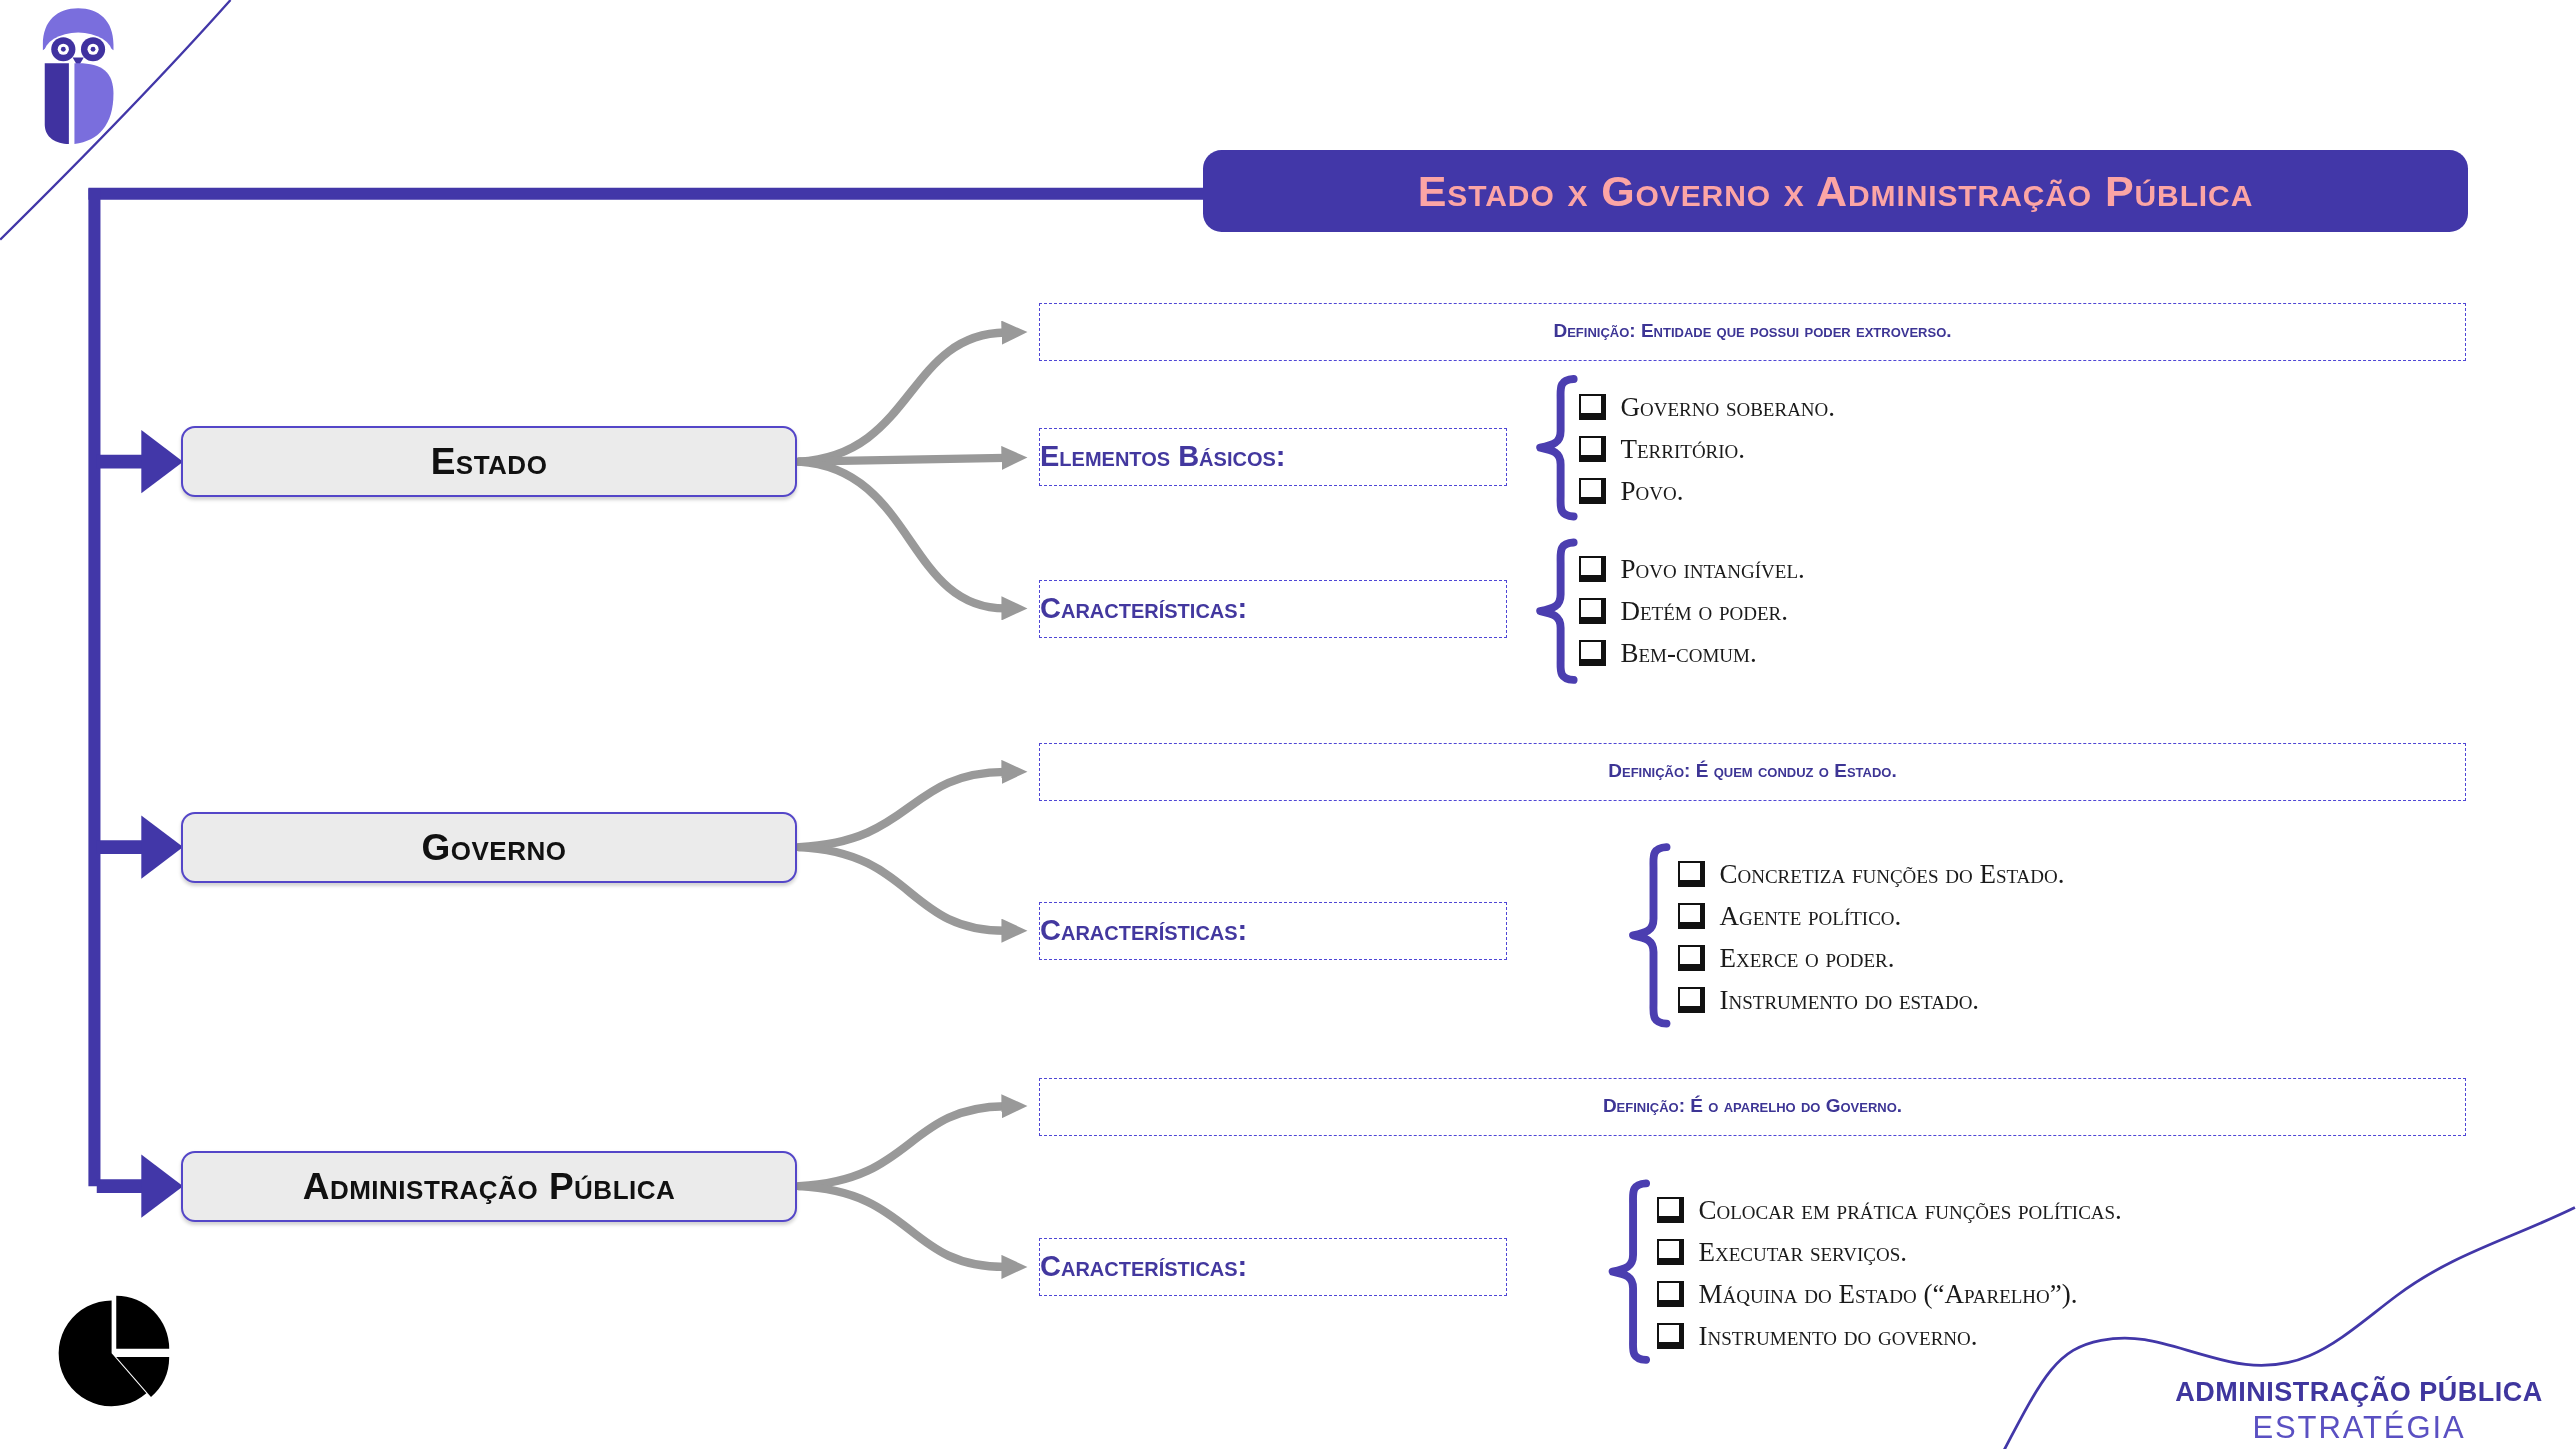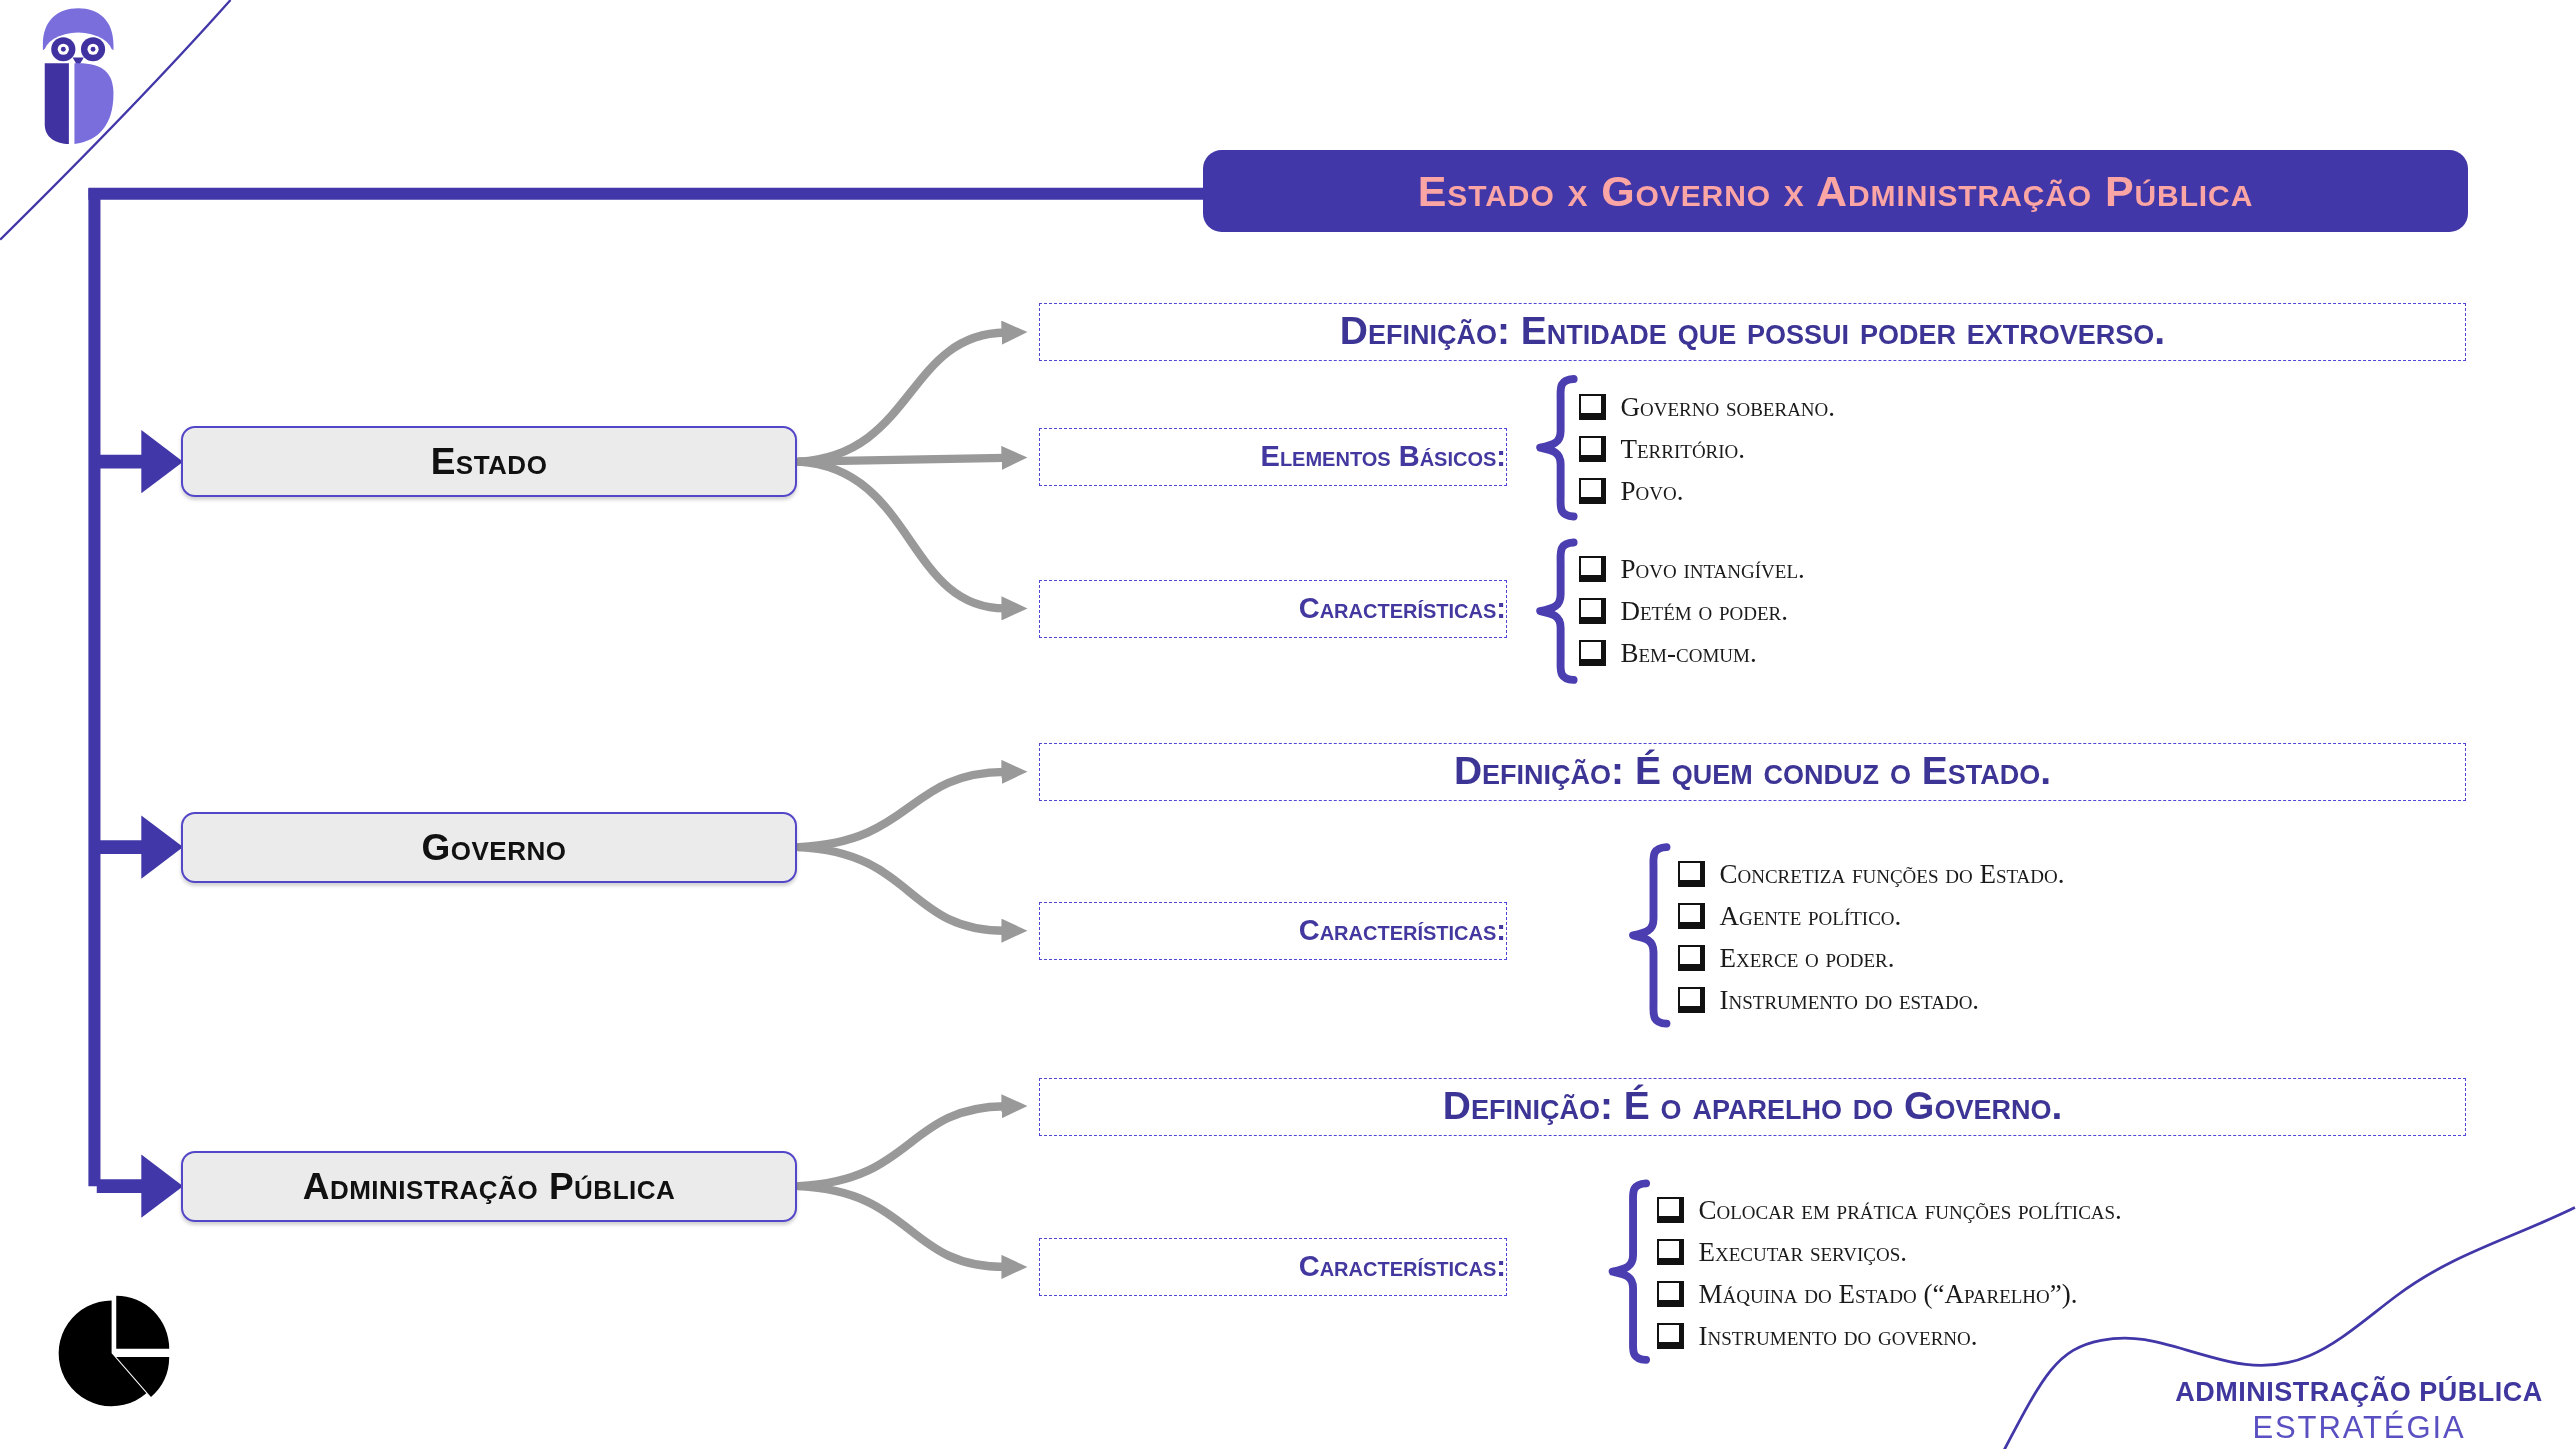--- a/index.html
+++ b/index.html
@@ -16,25 +16,25 @@
     letter-spacing:0.9px;
   }
   .main-box{
     left:181px;width:616px;height:71px;background:#EBEBEB;border:2.8px solid #5446C8;
     border-radius:14px;box-shadow:0 2.8px 3.7px rgba(0,0,0,0.18);
     font-weight:bold;font-size:37px;line-height:67px;text-align:center;color:#111111;
     letter-spacing:0.5px;
   }
   .def-box{
     left:1039px;width:1427px;height:58px;border:1.9px dashed #4F46D5;background:#ffffff;
-    font-weight:bold;font-size:39px;line-height:54px;text-align:center;color:#3D3595;
+    font-weight:bold;font-size:19px;line-height:54px;text-align:center;color:#3D3595;
   }
   .label-box{
     left:1039px;width:468px;height:58px;border:1.9px dashed #4F46D5;background:#ffffff;
-    font-weight:bold;font-size:29px;line-height:54px;text-align:right;color:#43389F;
+    font-weight:bold;font-size:29px;line-height:54px;text-align:left;color:#43389F;
   }
   .list{position:absolute;display:flex;flex-direction:column;font-family:Liberation Serif, serif;}
   .list-row{display:flex;align-items:center;height:42px;}
   .cbx{
     width:19.5px;height:17.7px;margin-right:15px;flex:0 0 auto;
     border:2.8px solid #111;border-bottom:7.4px solid #111;border-right:5.6px solid #111;
     background:#fff;
   }
   .li-text{font-size:27px;color:#1A1A1A;white-space:nowrap;}
   .footer{

